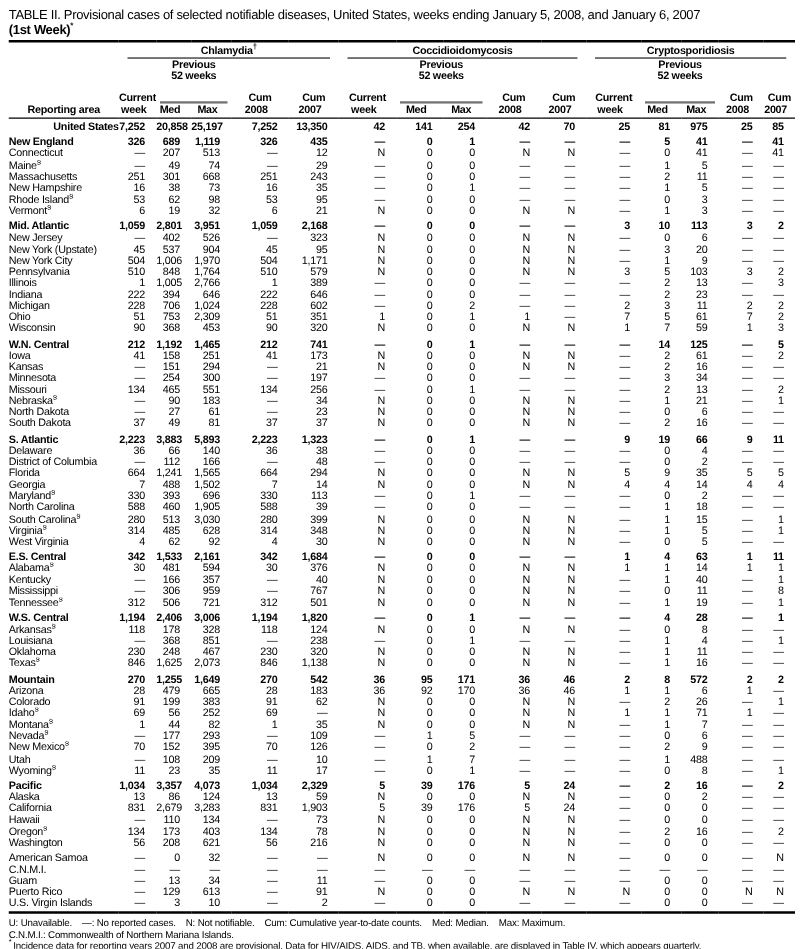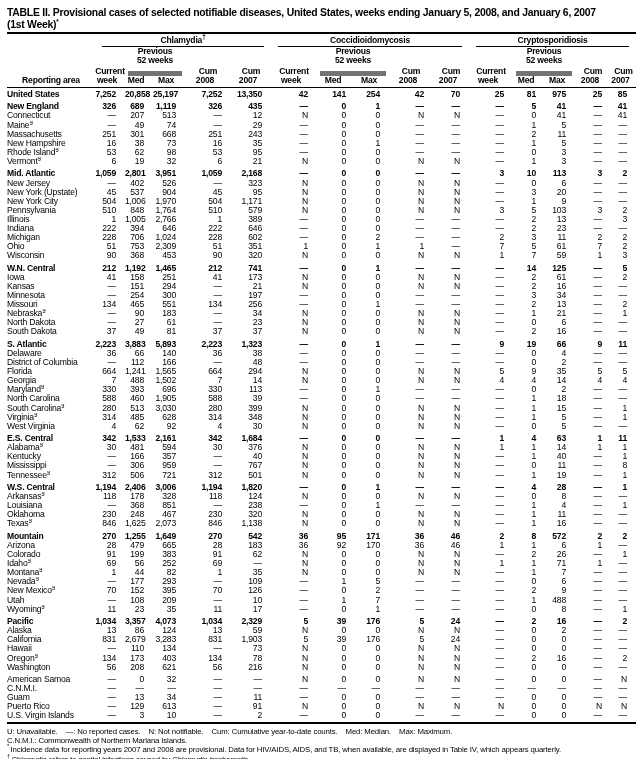--- a/index.html
+++ b/index.html
@@ -3,48 +3,48 @@
 <meta charset="utf-8">
 <style>
   * { margin:0; padding:0; box-sizing:border-box; }
   html,body { background:#fff; }
   body {
     width:641px; height:759px; overflow:hidden;
     color:#000; font-family:"Liberation Sans", sans-serif;
     padding:7px 5px 0 7px;
   }
   .title {
-    font-size:10.4px; font-weight:bold; letter-spacing:-0.25px; line-height:11.5px;
+    font-size:10.4px; font-weight:normal; letter-spacing:-0.25px; line-height:11.5px;
   }
   .subtitle { font-size:10.4px; font-weight:bold; letter-spacing:-0.25px; line-height:11.5px; }
   sup { font-size:6.3px; line-height:0; vertical-align:super; }
 
   table {
     border-collapse:collapse; table-layout:fixed; width:629px;
     margin-top:2px; border-top:2px solid #000;
   }
   th, td {
     font-size:8.6px; line-height:9.1px; letter-spacing:-0.2px;
     padding:0; white-space:nowrap; overflow:hidden;
   }
   thead th { font-weight:bold; vertical-align:bottom; text-align:center; }
   thead tr.h1 th { padding-top:2px; }
   .grpname .rule {
     border-bottom:1px solid #000; margin:0 7px; padding-bottom:1px; font-weight:bold;
   }
-  .w52 .rule { border-bottom:5px solid #737373; margin:0 3px; padding-bottom:6px; font-weight:bold; }
+  .w52 .rule { border-bottom:2px solid #737373; margin:0 3px; padding-bottom:16px; font-weight:bold; }
   thead tr.h4 th { border-bottom:1.4px solid #000; padding-bottom:1.5px; }
   thead th.areahead { text-align:center; }
   thead th.numhead { padding-right:6px;margin-top:12px; }
 
   tbody td.area { text-align:left; }
   tbody td.num  { text-align:right; padding-right:9px; }
   tbody tr.grp td { font-weight:bold; }
   tbody tr.gap td { padding-top:3.4px; }
-  tbody tr:first-child td { padding-top:2px; }
+  tbody tr:first-child td { padding-top:2px;text-align:right; }
   tbody tr:last-child td { border-bottom:2.5px solid #000; padding-bottom:1.5px; }
 
   .footnotes { margin-top:3px; }
   .fn {
     font-size:7.8px; line-height:9.2px; letter-spacing:-0.15px; white-space:pre-wrap;
   }
   .fn sup { font-size:5.8px; }
   .fn .it { font-style:italic; }
 </style>
 </head>

